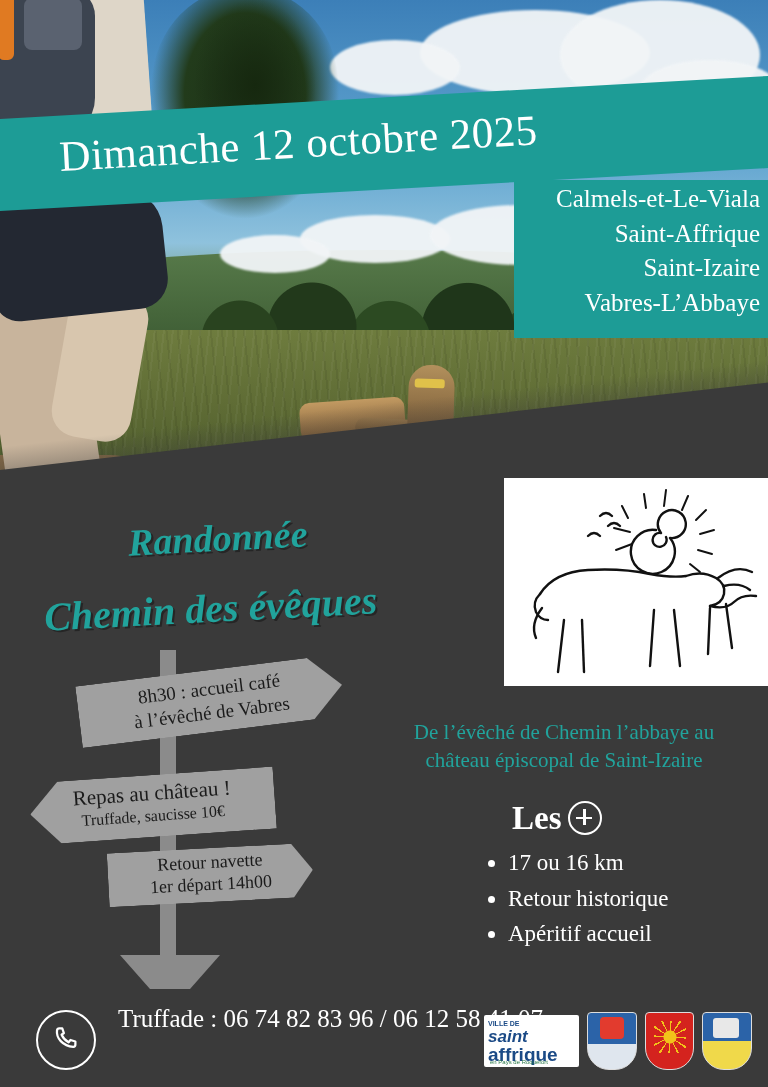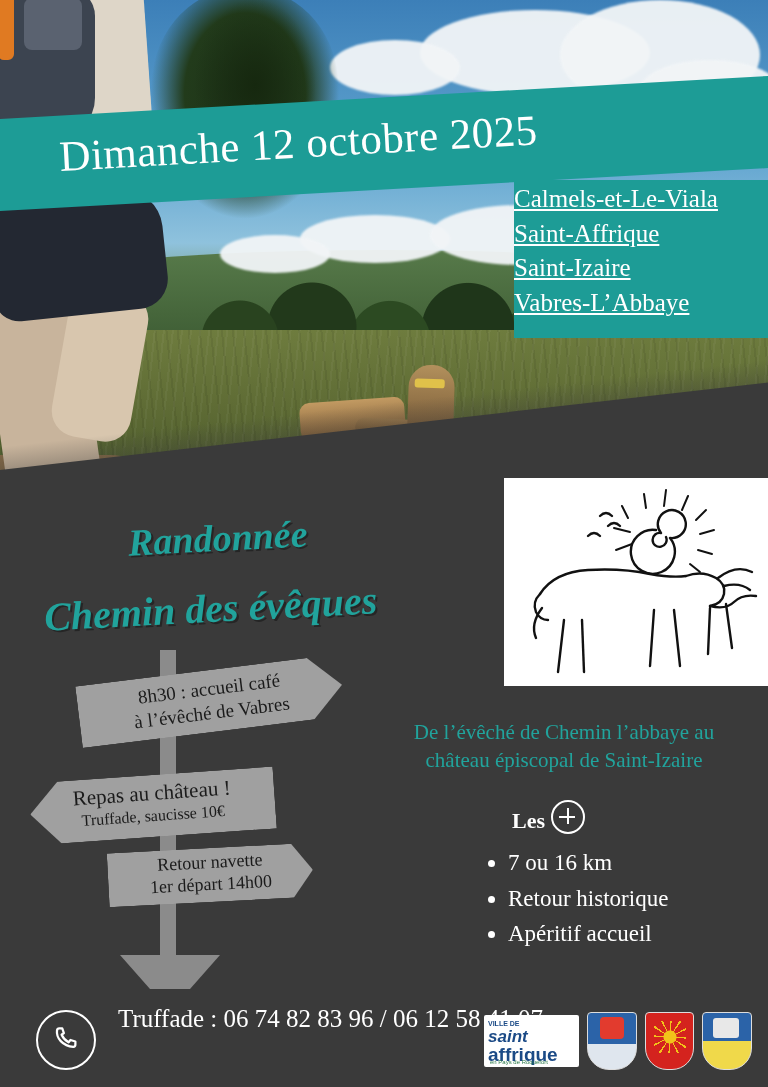--- a/index.html
+++ b/index.html
@@ -119,22 +119,22 @@
     background:#1d9c96;transform:rotate(-3.2deg);transform-origin:0 0;
   }
   .dateText{
     position:absolute;left:58px;top:132px;transform:rotate(-3.2deg);transform-origin:0 0;
     color:#ffffff;font-size:43px;letter-spacing:.5px;white-space:nowrap;
   }
   .townsBox{
     position:absolute;left:514px;top:180px;width:268px;height:158px;background:#1d9c96;
   }
   .townsList{
-    position:absolute;left:514px;top:182px;width:254px;text-align:left;color:#fff;
-    font-size:25px;line-height:1.38;padding-right:8px;box-sizing:border-box;text-decoration:underline;
+    position:absolute;left:514px;top:182px;width:254px;text-align:right;color:#fff;
+    font-size:25px;line-height:1.38;padding-right:8px;box-sizing:border-box;
   }
 
   
   .lower{position:absolute;left:0;top:520px;width:768px;height:567px;background:#3a3a3a;}
 
   .title1,.title2{
     position:absolute;color:#21a39c;font-weight:bold;font-style:italic;
     text-shadow:2px 2px 0 rgba(0,0,0,.35);white-space:nowrap;
   }
   .title1{left:128px;top:516px;font-size:38px;transform:rotate(-3deg);}
@@ -161,21 +161,21 @@
   .signB .l1{top:6px;font-size:21px;}
   .signB .l2{top:32px;font-size:16px;}
   .signC .l1{top:4px;font-size:18px;}
   .signC .l2{top:26px;font-size:18px;}
 
   
   .subtitle{
     position:absolute;left:378px;top:718px;width:372px;color:#21a39c;font-size:21px;
     line-height:1.35;text-align:center;
   }
-  .lesPlus{position:absolute;left:512px;top:800px;color:#fff;font-size:22px;font-weight:bold;text-align:right;}
+  .lesPlus{position:absolute;left:512px;top:800px;color:#fff;font-size:33px;font-weight:bold;text-align:right;}
   .plusCircle{
     display:inline-block;width:30px;height:30px;border:2.5px solid #fff;border-radius:50%;
     position:relative;vertical-align:-6px;margin-left:6px;
   }
   .plusCircle::before,.plusCircle::after{content:"";position:absolute;background:#fff;}
   .plusCircle::before{left:50%;top:6px;width:2.5px;height:16px;margin-left:-1.2px;}
   .plusCircle::after{top:50%;left:6px;height:2.5px;width:16px;margin-top:-1.2px;}
   .bullets{position:absolute;left:486px;top:845px;color:#fff;font-size:23px;line-height:1.55;}
   .bullets li{margin:0;padding:0;}
   .bullets ul{margin:0;padding-left:22px;}
@@ -326,21 +326,21 @@
     <div>De l’évêché de Chemin l’abbaye au</div>
     <div>château épiscopal de Saint-Izaire</div>
   </div>
 
   <div class="lesPlus">
     <span>Les</span><span class="plusCircle"></span>
   </div>
 
   <div class="bullets">
     <ul>
-      <li>7 ou 16 km</li>
+      <li>17 ou 16 km</li>
       <li>Retour historique</li>
       <li>Apéritif accueil</li>
     </ul>
   </div>
 
   <div class="phoneIcon">
     <svg width="30" height="30" viewBox="0 0 24 24" fill="none" stroke="#fff" stroke-width="1.8" stroke-linecap="round" stroke-linejoin="round">
       <path d="M6.6 3.5 L9 3.5 L10.3 7.2 L8.5 8.6 q1.7 3.9 5.6 6 L15.6 12.8 L19.5 14 L19.5 16.6 q0 1.6 -1.7 1.7 q-6 -0.4 -10 -4.6 q-3.6 -3.8 -3 -8.5 q0.2 -1.7 1.8 -1.7 Z"></path>
     </svg>
   </div>

